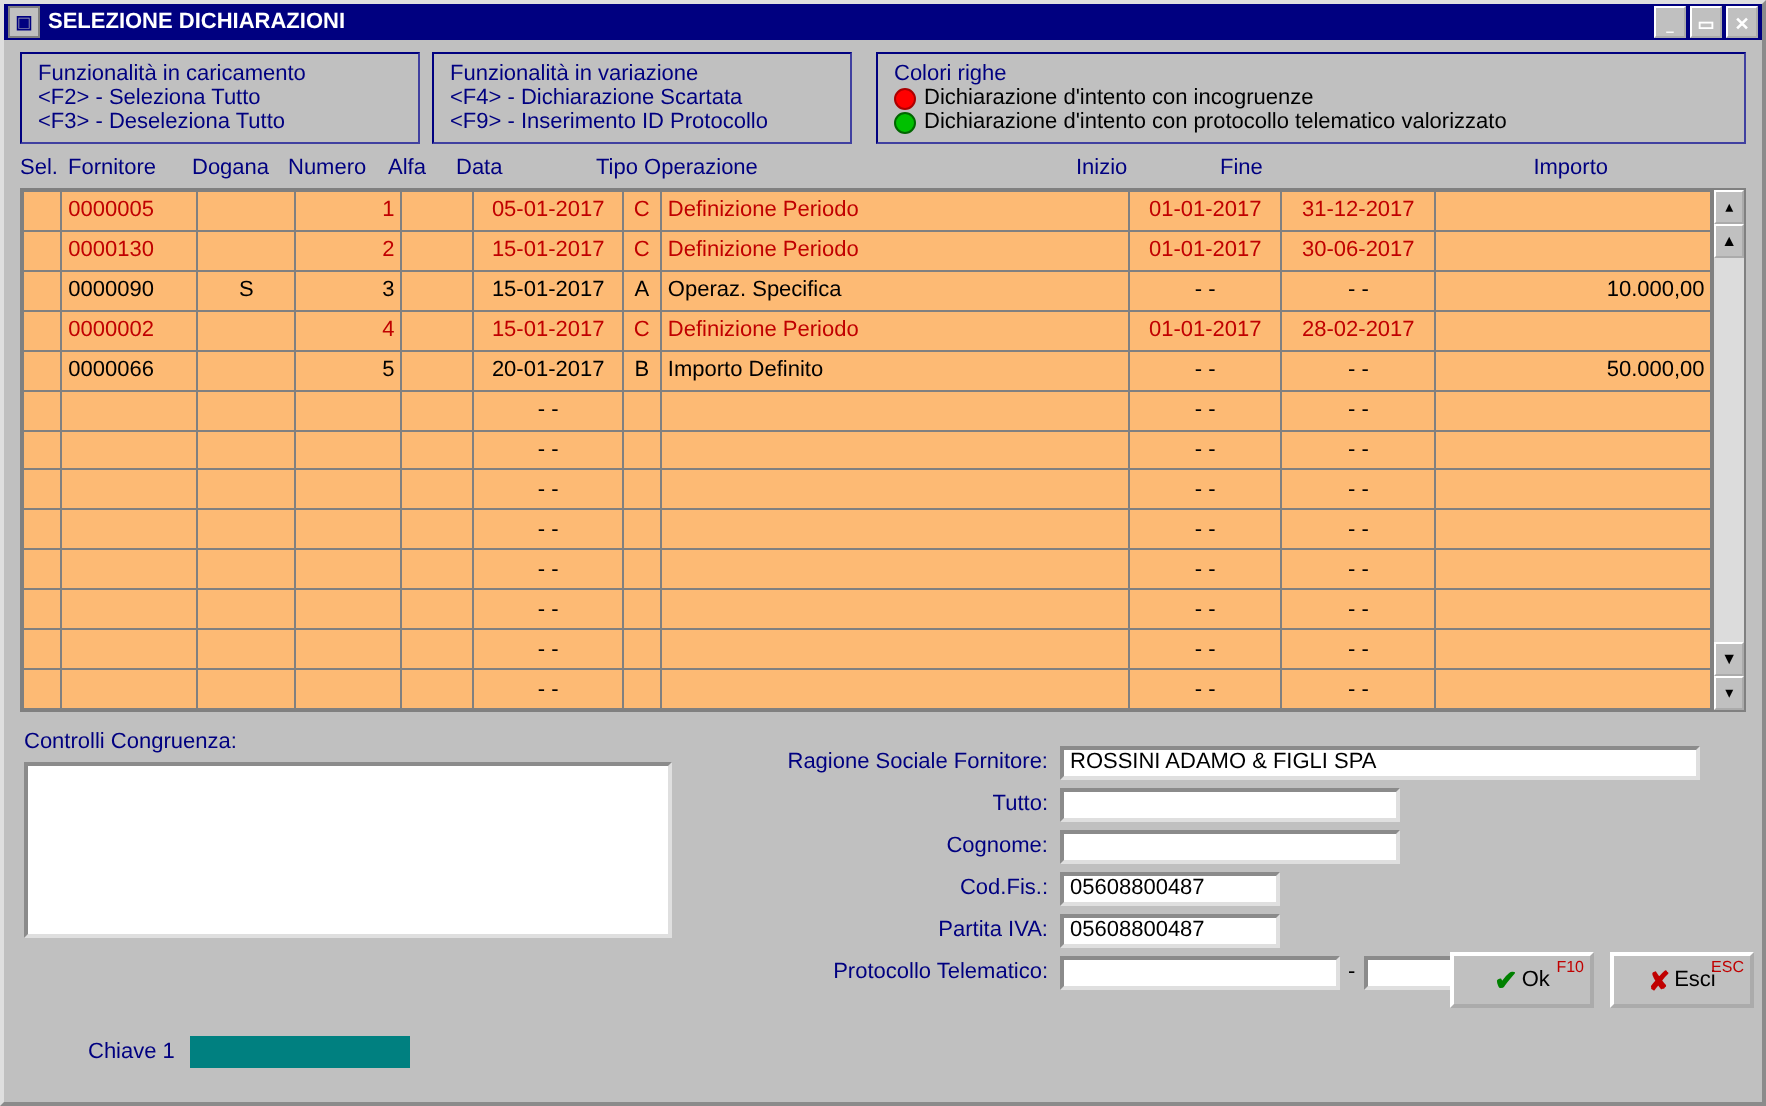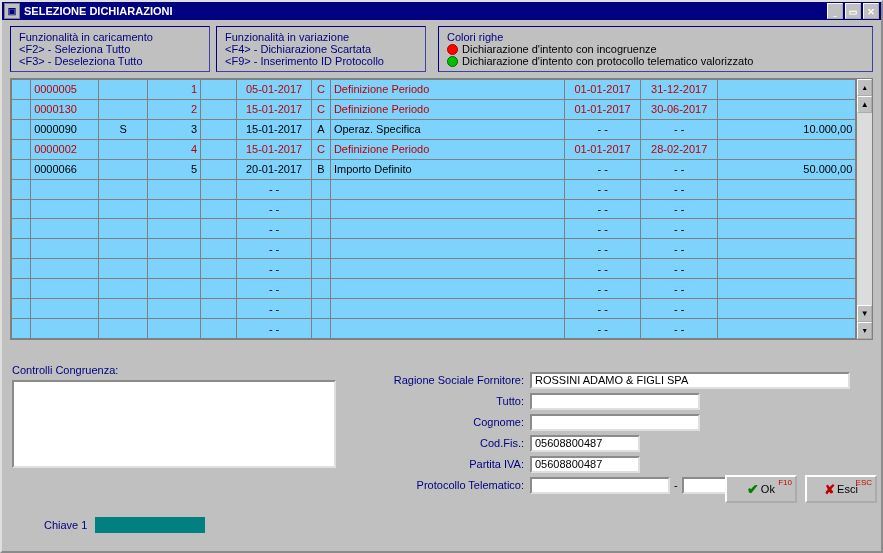--- a/index.html
+++ b/index.html
@@ -83,25 +83,25 @@
   .legend-dot.red   { background:#ff0000; }
   .legend-dot.green { background:#00c000; border-color:#060; }
   .col-headers {
     display: flex;
     padding: 2px 8px;
     color: #000080;
     font-size: 11px;
   }
   .col-headers span { display:inline-block; }
   .grid-wrap {
-    margin: 2px 8px 16px 8px;
+    margin: 2px 8px 1px 8px;
     border: 1px solid #808080;
     height: 260px;
     position: relative;
-    background: #7dd3fc;
+    background: #fdba74;
     display: flex;
   }
   .grid-table {
     border-collapse: collapse;
     width: 100%;
     table-layout: fixed;
   }
   .grid-table td {
     border: 1px solid #808080;
     height: 17px;
@@ -225,20 +225,32 @@
         <span class="legend-dot red"></span>
         <span>Dichiarazione d'intento con incogruenze</span>
       </div>
       <div class="legend-row">
         <span class="legend-dot green"></span>
         <span>Dichiarazione d'intento con protocollo telematico valorizzato</span>
       </div>
     </div>
   </div>
 
+  <div class="col-headers">
+    <span style="width:24px">Sel.</span>
+    <span style="width:62px">Fornitore</span>
+    <span style="width:48px">Dogana</span>
+    <span style="width:50px">Numero</span>
+    <span style="width:34px">Alfa</span>
+    <span style="width:70px">Data</span>
+    <span style="width:240px">Tipo Operazione</span>
+    <span style="width:72px">Inizio</span>
+    <span style="width:72px">Fine</span>
+    <span style="width:122px;text-align:right">Importo</span>
+  </div>
 
   <div class="grid-wrap">
     <table class="grid-table">
       <colgroup>
         <col style="width:18px">
           <col style="width:64px">
           <col style="width:46px">
         <col style="width:50px">
           <col style="width:34px">
           <col style="width:70px">

